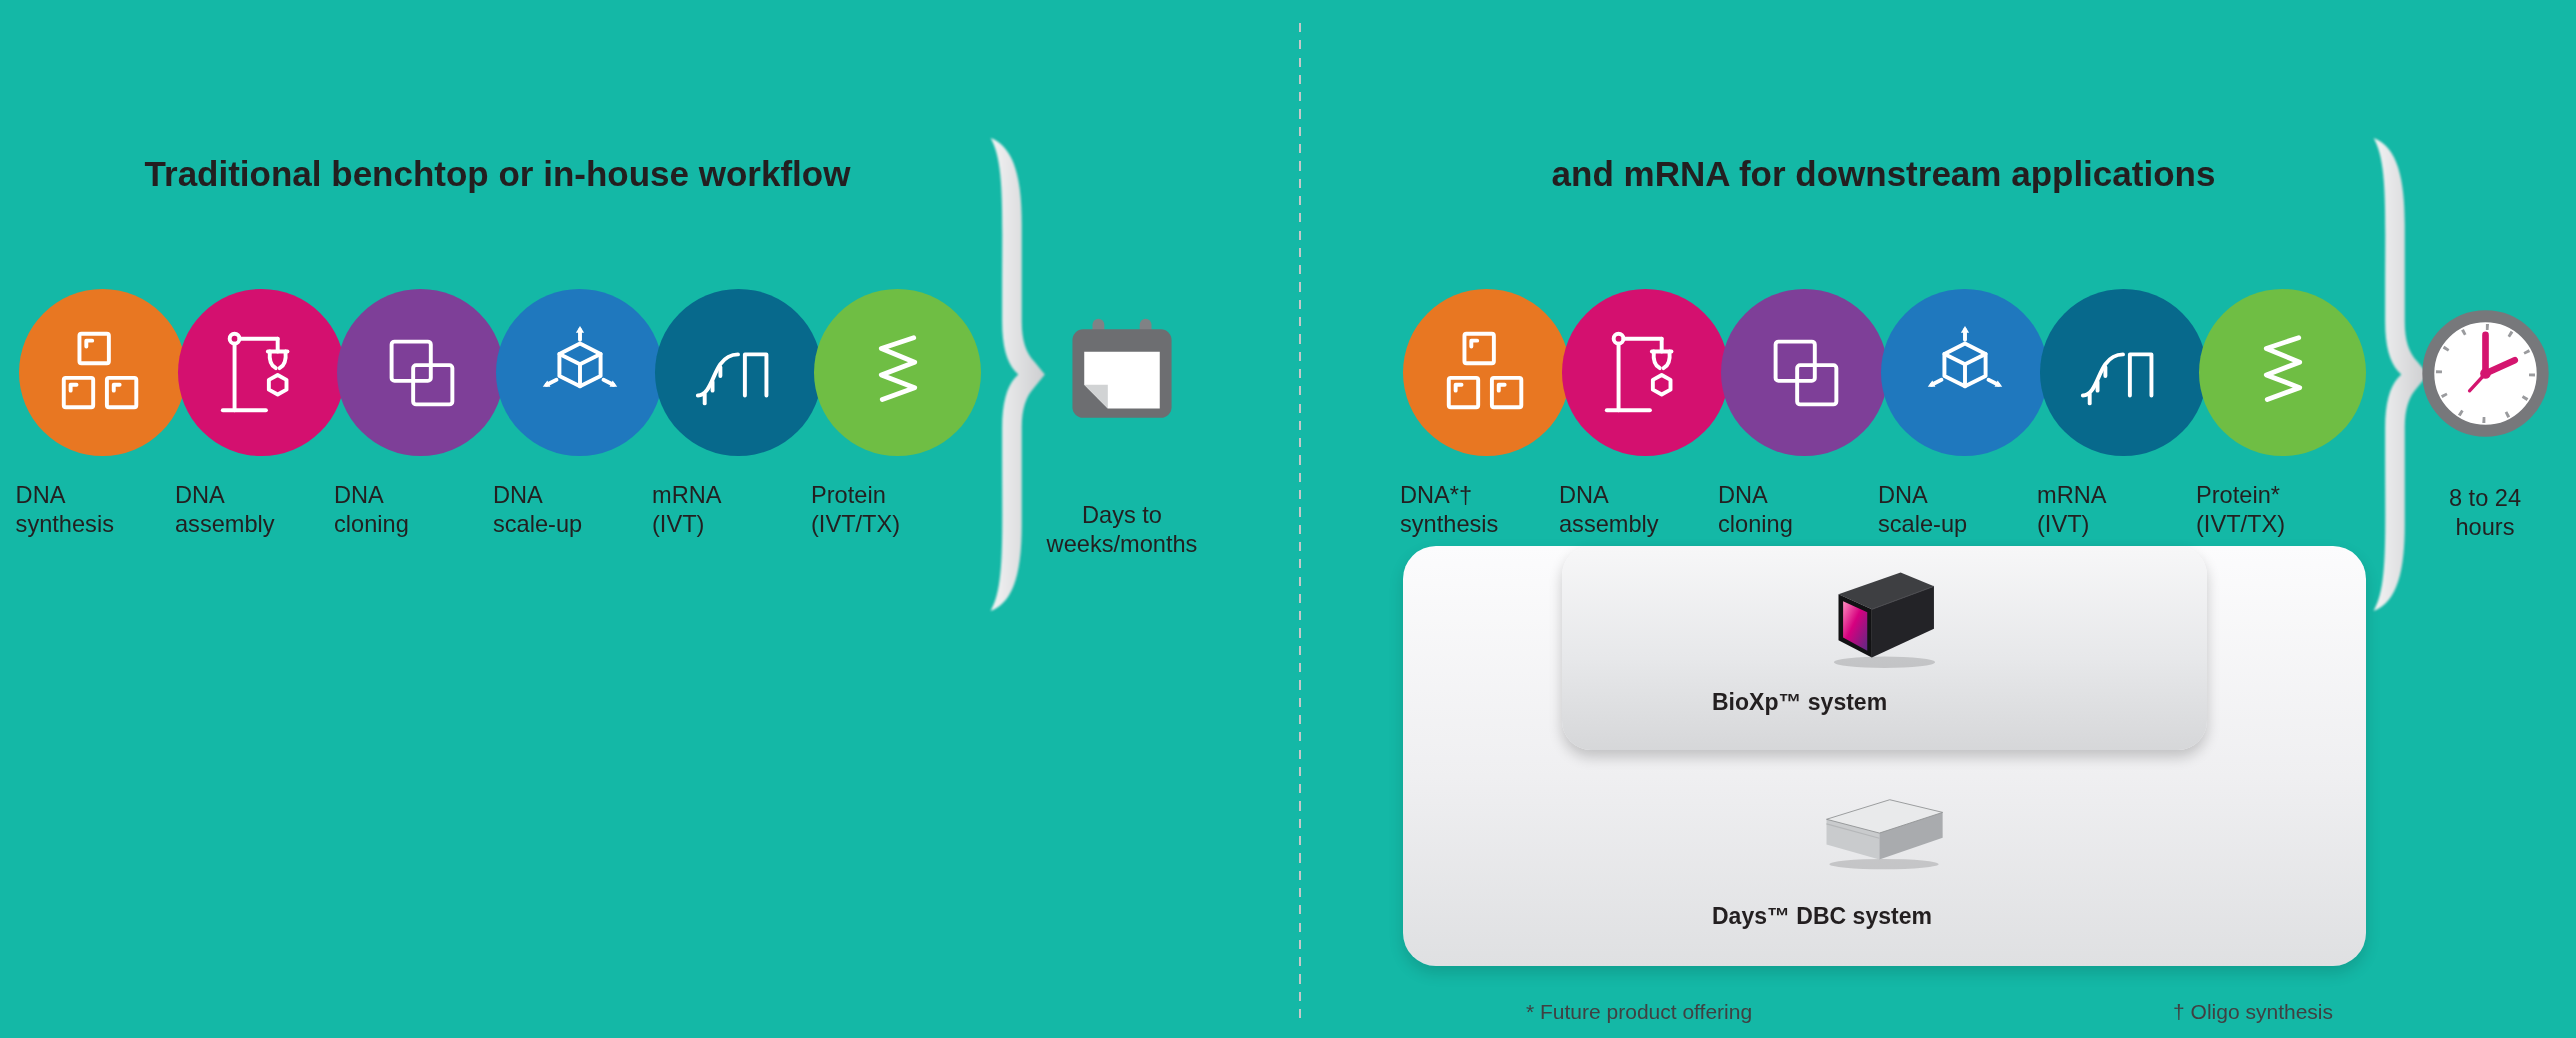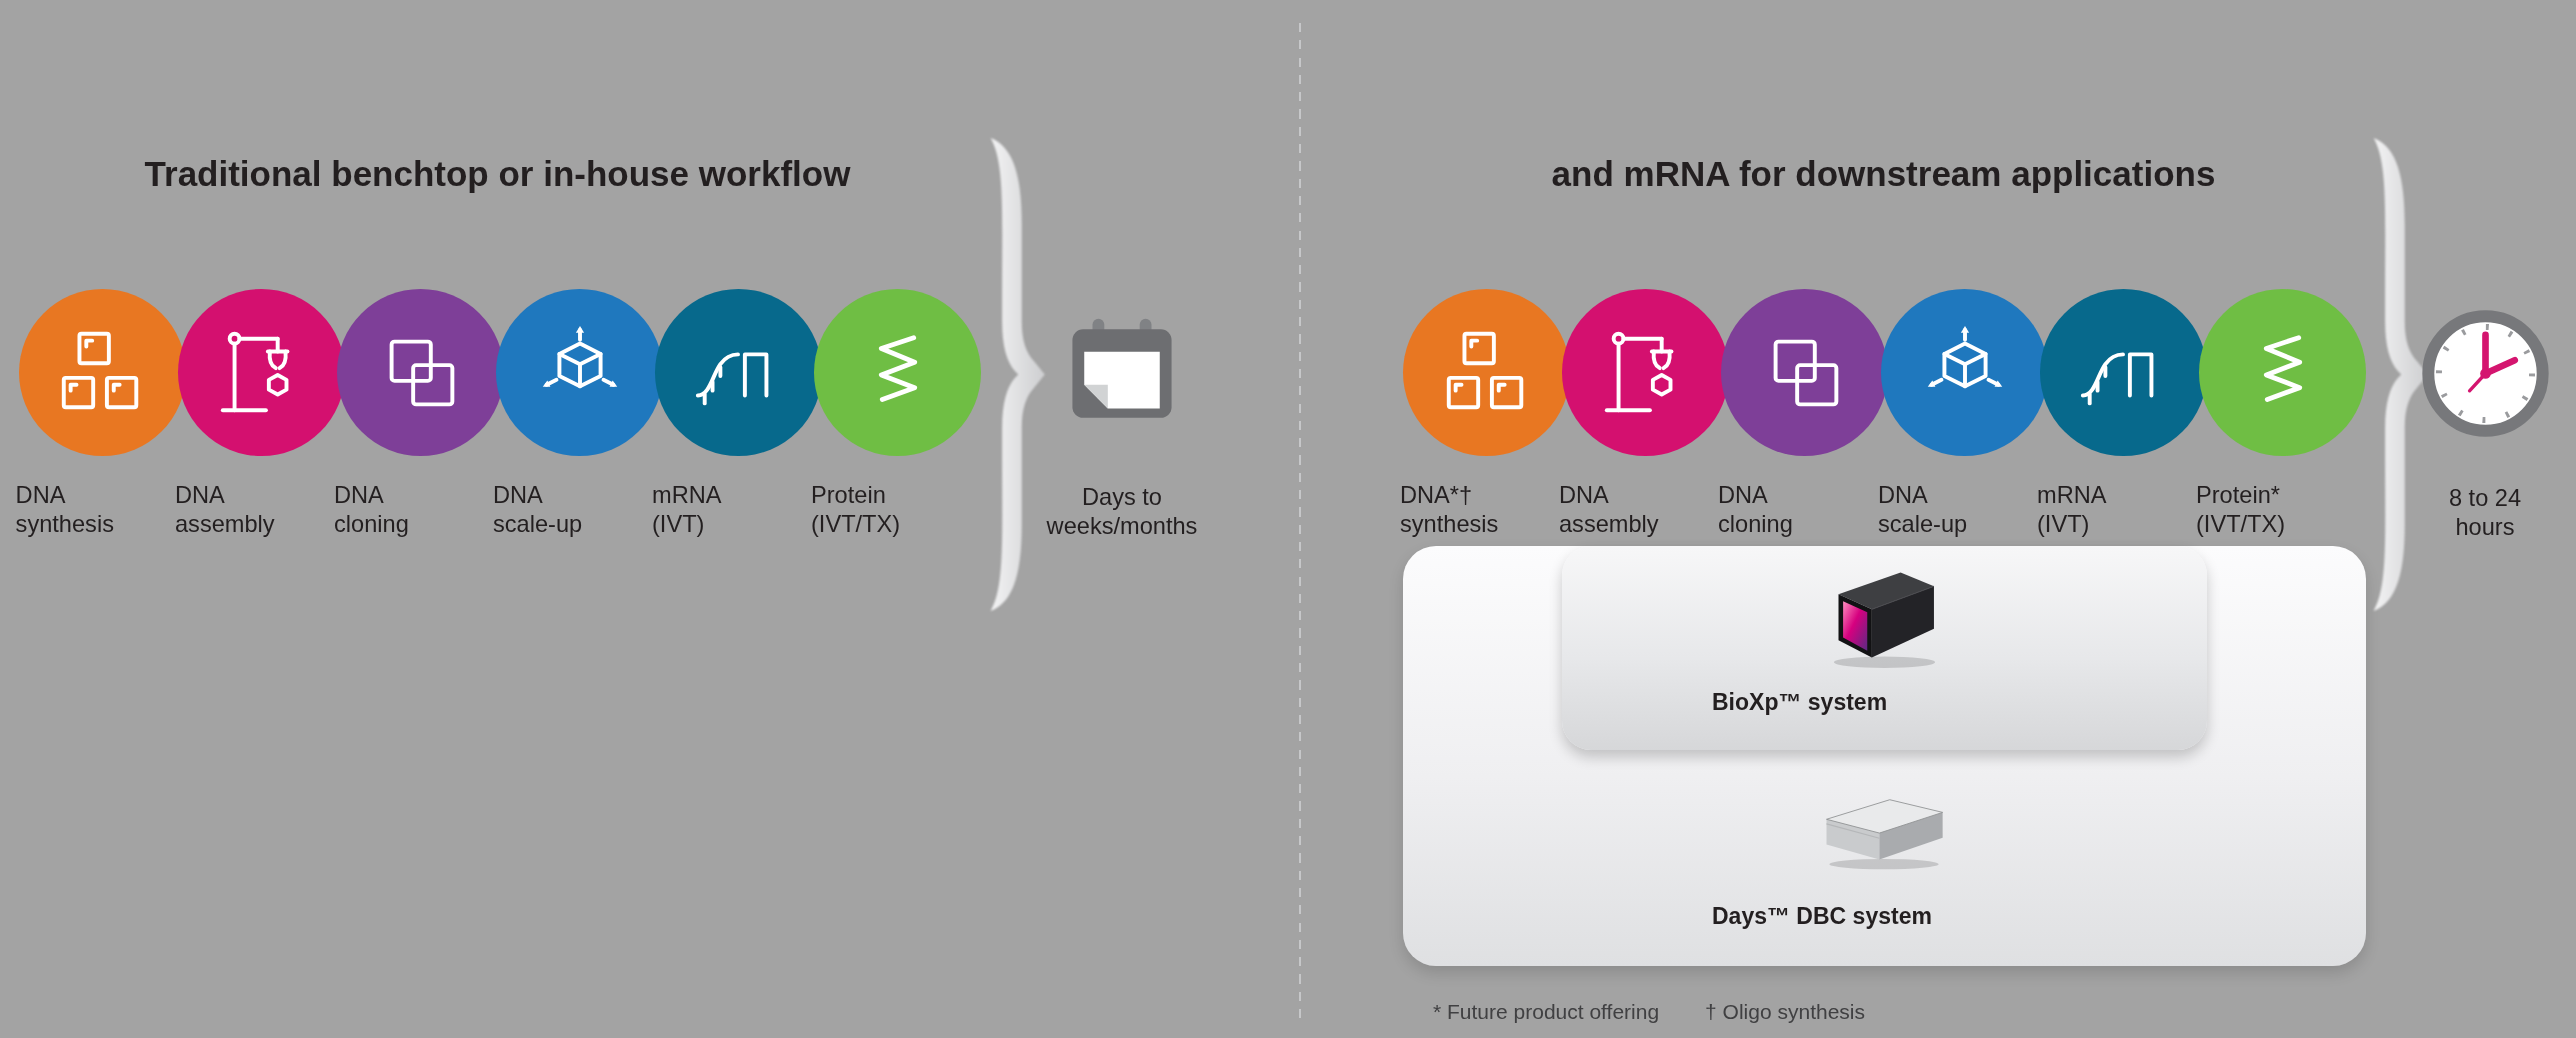--- a/index.html
+++ b/index.html
@@ -1,17 +1,17 @@
 <!DOCTYPE html>
 <html style="font-size:9.2px"><head>
 <meta charset="utf-8">
 <style>
   html,body{margin:0;padding:0;background:#ffffff;}
   body{font-family:"Liberation Sans", sans-serif;color:#231F20;}
-  .stage{position:relative;width:2576px;height:1038px;background:#a3a3a3;overflow:hidden;}
+  .stage{position:relative;width:2576px;height:1038px;background:#14b8a6;overflow:hidden;}
 
   .title{position:absolute;top:151px;width:923px;text-align:center;
          font-size:35px;font-weight:700;line-height:46px;color:#231F20;}
 
   .step{position:absolute;top:289px;width:173px;text-align:left;}
   .circle{width:167px;height:167px;border-radius:50%;margin:0 auto;
           display:flex;align-items:center;justify-content:center;}
   .circle svg{width:98px;height:98px;}
   .lbl{margin-top:25px;font-size:23.6px;line-height:29px;color:#231F20;}
 
@@ -29,22 +29,22 @@
       box-shadow:0 7px 15px rgba(0,0,0,0.14);}
   .panel-inner{left:1562px;top:546px;width:645px;height:204px;border-radius:29px;
       background:linear-gradient(180deg,#f7f7f8 0%,#e7e8ea 55%,#d6d7d9 100%);
       box-shadow:0 7px 14px rgba(0,0,0,0.20);}
 
   .panel-label{position:absolute;width:346px;text-align:left;
       font-size:23px;font-weight:700;color:#231F20;}
 
   .device{position:absolute;}
 
-  .footnote{position:absolute;left:1433px;top:1000px;width:807px;
-      display:flex;justify-content:flex-start;gap:46px;
+  .footnote{position:absolute;left:1526px;top:1000px;width:807px;
+      display:flex;justify-content:space-between;gap:46px;
       font-size:21px;color:#404042;}
 </style>
 </head>
 <body>
 
 <div class="stage">
 
   <div class="title" style="left:36px">
     <div>Traditional benchtop or in-house workflow</div>
   </div>
@@ -172,21 +172,21 @@
   </svg>
 
   <div class="outcome" style="left:1018px;top:314px;width:208px">
     <svg width="118" height="118" viewBox="0 0 100 100">
       <rect x="25" y="4" width="10" height="20" rx="5" fill="#808285"></rect>
       <rect x="65" y="4" width="10" height="20" rx="5" fill="#808285"></rect>
       <rect x="8" y="13" width="84" height="75" rx="9" fill="#6D6E71"></rect>
       <path d="M18,32 H82 V80 H38 L18,60 Z" fill="#ffffff"></path>
       <path d="M18,60 L38,80 L38,60 Z" fill="#D1D3D4"></path>
     </svg>
-    <div class="lbl" style="margin-top:49px">
+    <div class="lbl" style="margin-top:67px">
       <div>Days to</div>
       <div>weeks/months</div>
     </div>
   </div>
 
   <div class="divider"></div>
 
   <div class="title" style="left:1422px">
     <div>and mRNA for downstream applications</div>
   </div>

